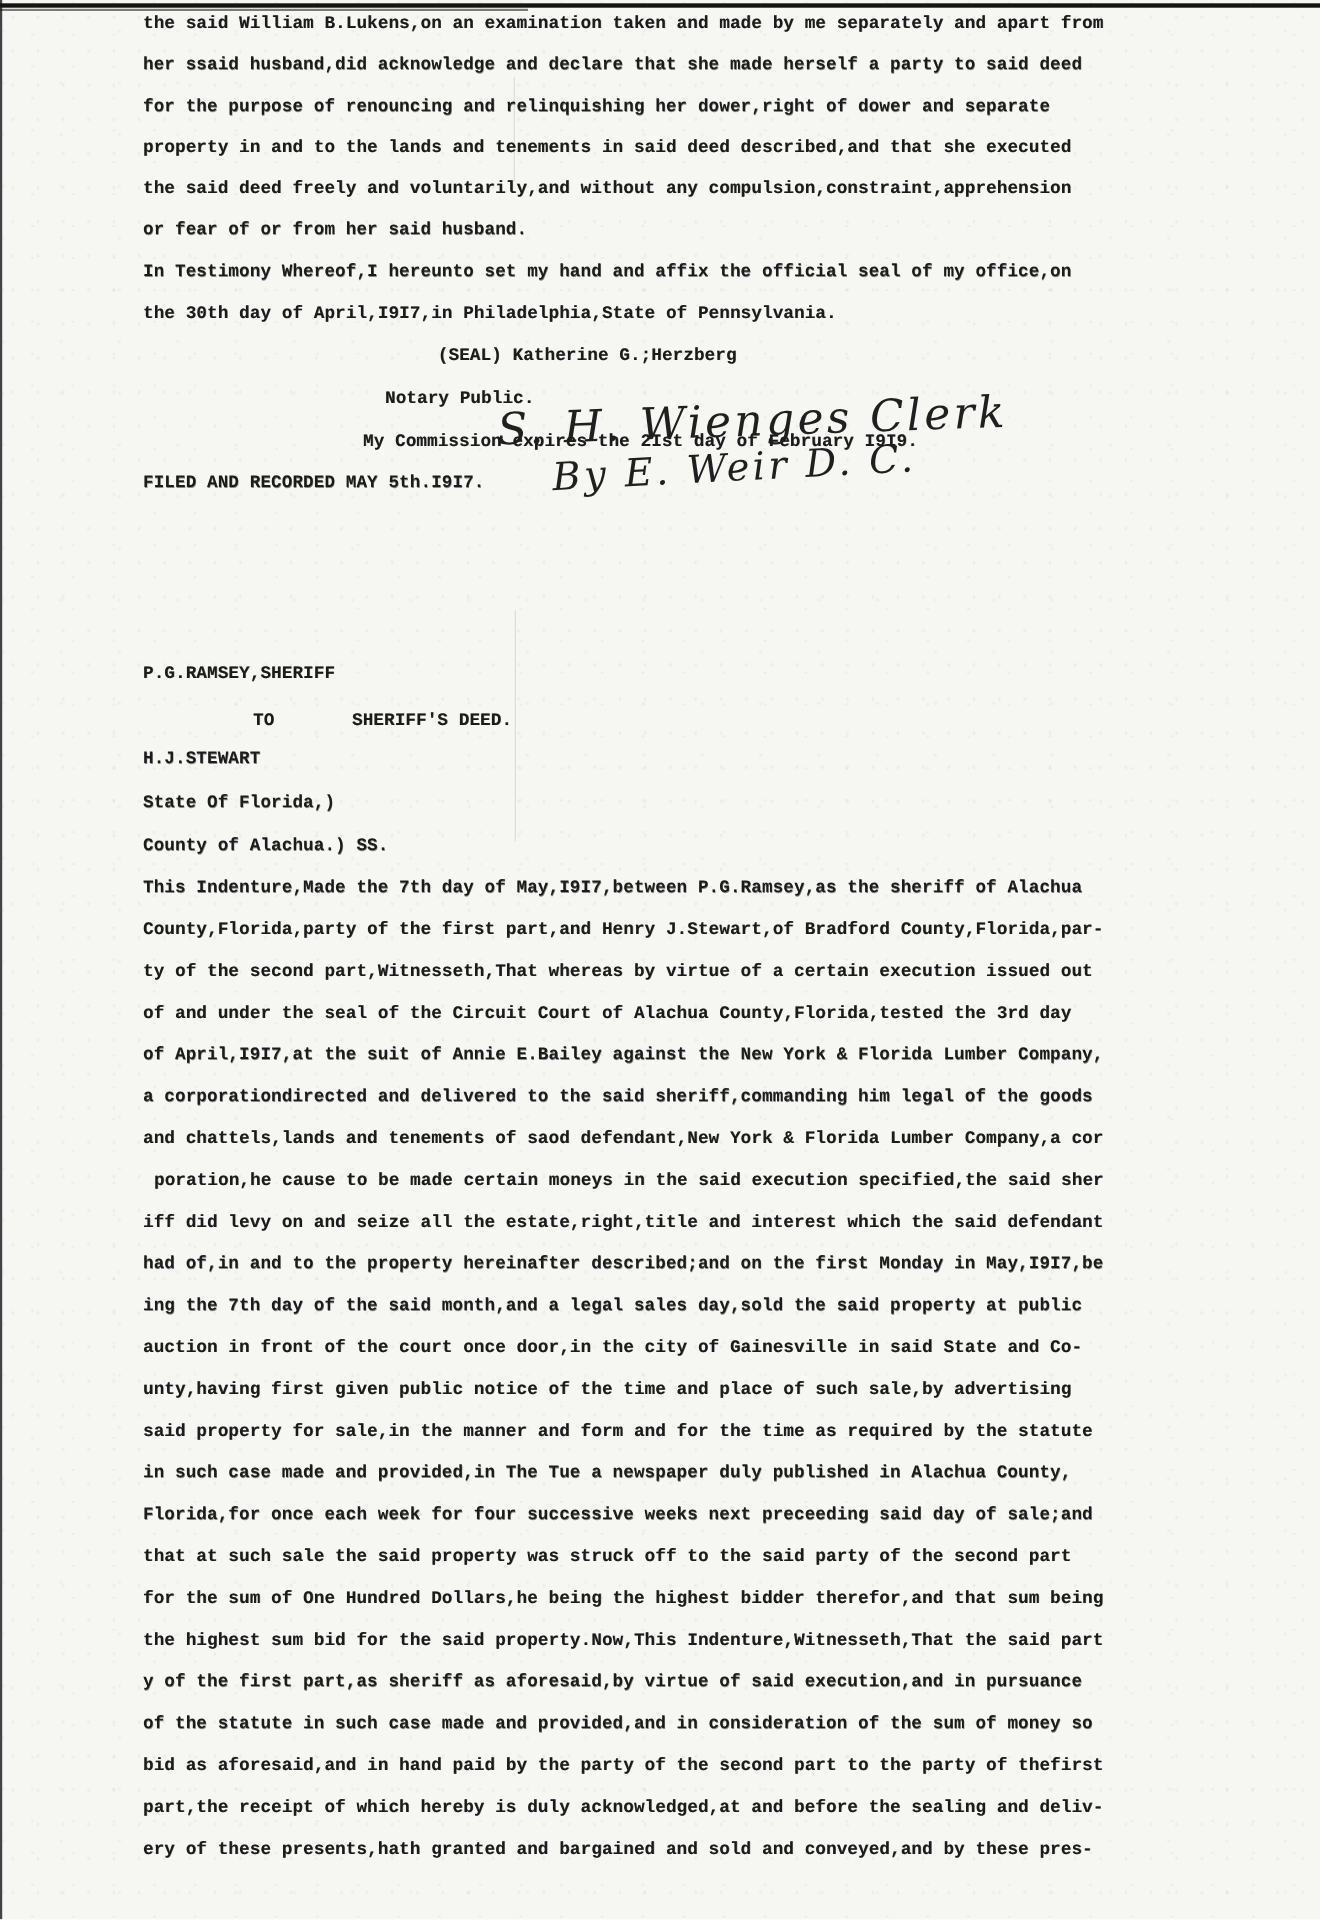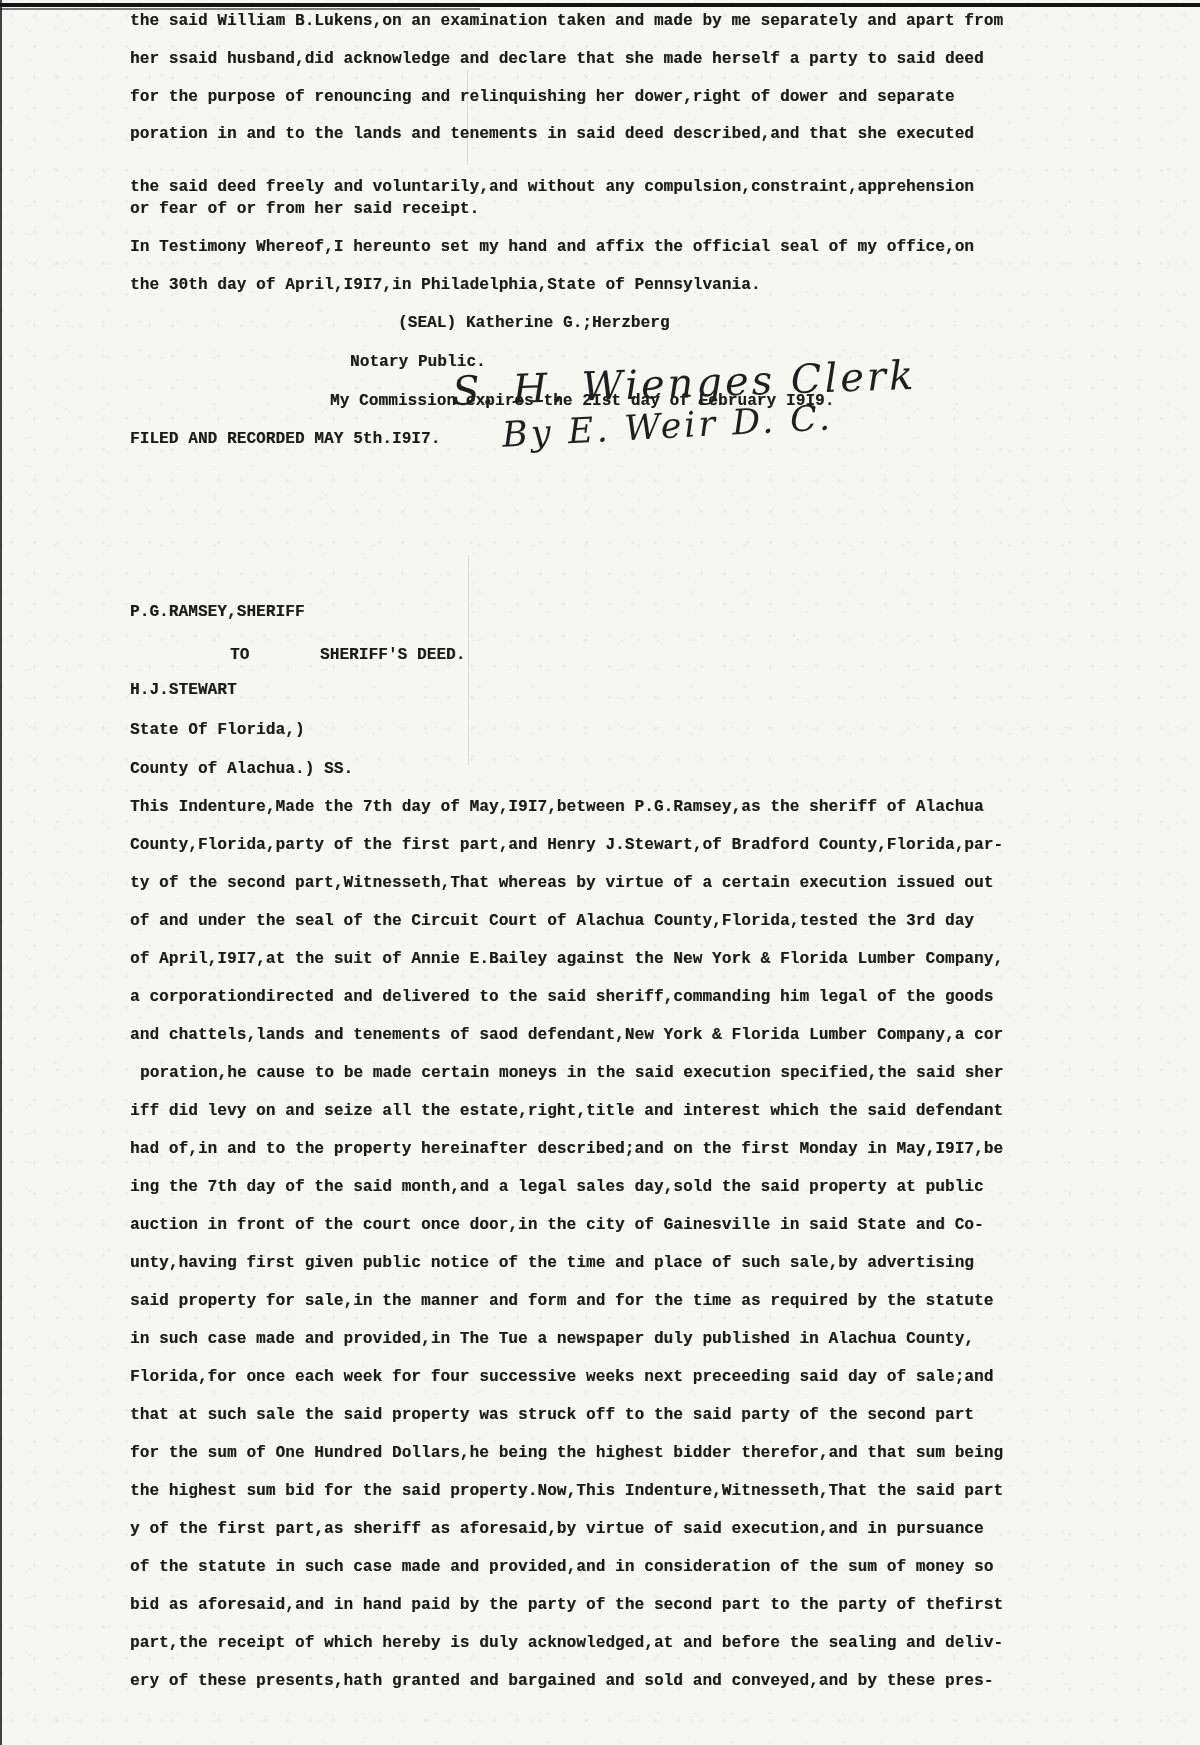--- a/index.html
+++ b/index.html
@@ -50,23 +50,23 @@
   <div id="top-rule" class="rule"></div>
   <div id="top-rule-2" class="rule"></div>
   <div id="margin-rule-outer"></div>
 
   <div id="crease-1" class="crease"></div>
   <div id="crease-2" class="crease"></div>
   <div id="lines">
       <div class="line" style="left: 130px; top: 12px;">the said William B.Lukens,on an examination taken and made by me separately and apart from</div>
       <div class="line" style="left: 130px; top: 50px;">her ssaid husband,did acknowledge and declare that she made herself a party to said deed</div>
       <div class="line" style="left: 130px; top: 88px;">for the purpose of renouncing and relinquishing her dower,right of dower and separate</div>
-      <div class="line" style="left: 130px; top: 125px;">poration in and to the lands and tenements in said deed described,and that she executed</div>
-      <div class="line" style="left: 130px; top: 162px; margin-top: 16px;">the said deed freely and voluntarily,and without any compulsion,constraint,apprehension</div>
-      <div class="line" style="left: 130px; top: 200px;">or fear of or from her said receipt.</div>
+      <div class="line" style="left: 130px; top: 125px;">property in and to the lands and tenements in said deed described,and that she executed</div>
+      <div class="line" style="left: 130px; top: 162px;">the said deed freely and voluntarily,and without any compulsion,constraint,apprehension</div>
+      <div class="line" style="left: 130px; top: 200px;">or fear of or from her said husband.</div>
       <div class="line" style="left: 130px; top: 238px;">In Testimony Whereof,I hereunto set my hand and affix the official seal of my office,on</div>
       <div class="line" style="left: 130px; top: 276px;">the 30th day of April,I9I7,in Philadelphia,State of Pennsylvania.</div>
       <div class="line" style="left: 398px; top: 314px;">(SEAL) Katherine G.;Herzberg</div>
       <div class="line" style="left: 350px; top: 353px;">Notary Public.</div>
       <div class="line" style="left: 330px; top: 392px;">My Commission expires the 2Ist day of February I9I9.</div>
       <div class="line" style="left: 130px; top: 430px;">FILED AND RECORDED MAY 5th.I9I7.</div>
       <div class="line handwriting hw1" style="left: 452px; top: 360px;">S. H. Wienges Clerk</div>
       <div class="line handwriting hw2" style="left: 502px; top: 406px;">By E. Weir D. C.</div>
       <div class="line" style="left: 130px; top: 603px;">P.G.RAMSEY,SHERIFF</div>
       <div class="line" style="left: 230px; top: 646px;">TO</div>

